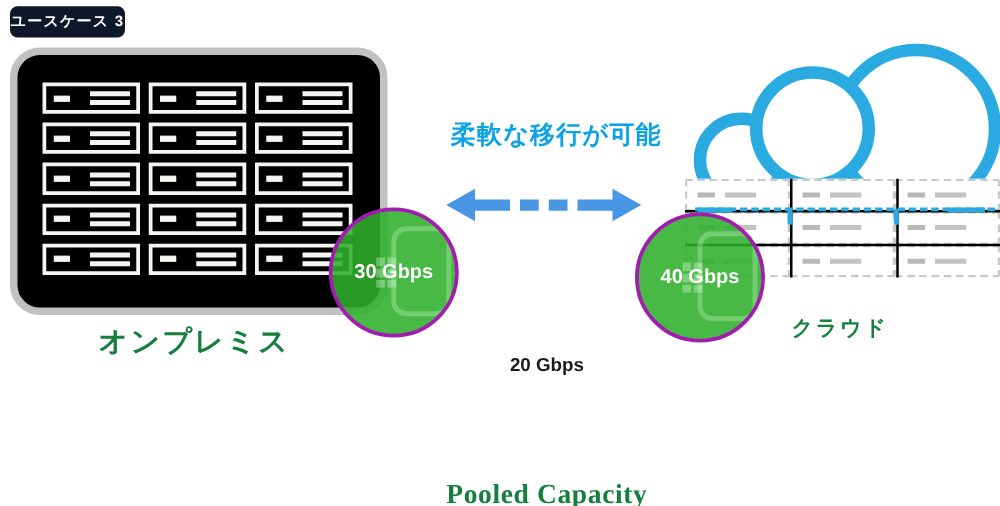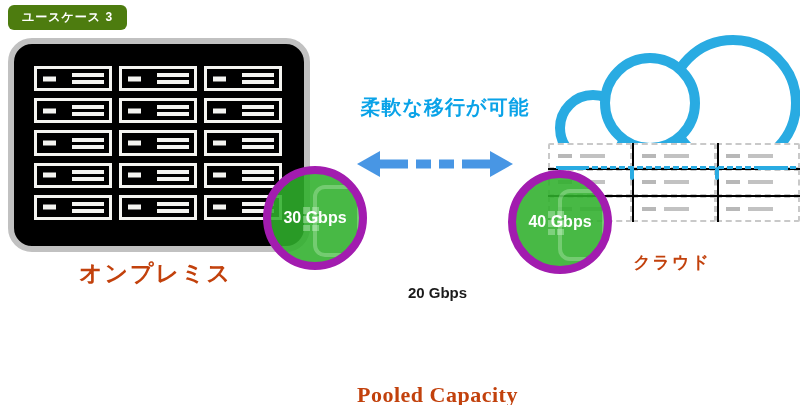--- a/index.html
+++ b/index.html
@@ -2,22 +2,22 @@
 <html><head>
 <meta charset="utf-8">
 <style>
   html,body{margin:0;padding:0;background:#fff;}
   #canvas{
     position:relative;width:800px;height:405px;background:#fff;overflow:hidden;
     font-family:"Liberation Sans","DejaVu Sans",sans-serif;
   }
   
   .badge{
-    position:absolute;left:8px;top:5px;width:119px;height:25px;
-    background:#4d7c0f;border-radius:6px;color:#fff;font-weight:bold;
+    position:absolute;left:8px;top:5px;width:92px;height:25px;
+    background:#0f172a;border-radius:6px;color:#fff;font-weight:bold;
     font-size:12px;display:flex;align-items:center;justify-content:center;
     letter-spacing:1px;
   }
   
   .onprem-box{
     position:absolute;left:8px;top:38px;width:302px;height:214px;
     box-sizing:border-box;background:#000;border:6px solid #C1C1C1;
     border-radius:24px;
   }
   .onprem-grid{
@@ -70,38 +70,38 @@
   .gl-v{top:143px;height:79px;width:2px;}
   .flow-dash{
     position:absolute;left:556px;top:166px;width:240px;height:0;
     border-top:3px dashed #29ABE2;
   }
   .flow-seg{position:absolute;top:166px;height:4px;background:#29ABE2;}
   .flow-tick{position:absolute;top:167px;width:4px;height:13px;background:#29ABE2;border-radius:2px;}
   
   .capacity{
     position:absolute;width:104px;height:104px;border-radius:50%;
-    background:rgba(47,175,43,0.88);border:8px solid #a21caf;box-sizing:border-box;
+    background:rgba(47,175,43,0.88);border:3px solid #a21caf;box-sizing:border-box;
     display:flex;align-items:center;justify-content:center;
     color:#fff;font-weight:bold;font-size:16px;z-index:5;overflow:hidden;
   }
   .capacity .ghost{
     position:absolute;left:48%;top:12%;width:48px;height:72px;
     border:4px solid rgba(230,255,230,0.28);border-radius:12px;box-sizing:border-box;
   }
   .capacity .ghost-dots{
     position:absolute;left:36%;top:38%;width:16px;height:24px;
     display:grid;grid-template-columns:1fr 1fr;grid-template-rows:1fr 1fr 1fr;gap:2px;
   }
   .capacity .ghost-dots span{background:rgba(230,255,230,0.35);}
   .capacity .value{position:relative;z-index:2;}
   .cap-onprem{left:263px;top:166px;}
   .cap-cloud{left:508px;top:170px;}
   
-  .lbl{position:absolute;color:#c2410c;font-weight:bold;text-align:center;}
+  .lbl{position:absolute;color:#15803d;font-weight:bold;text-align:center;}
   .lbl-onprem{left:63px;top:258px;width:185px;font-size:23px;letter-spacing:2px;}
   .lbl-cloud{left:612px;top:251px;width:120px;font-size:17px;letter-spacing:2px;}
   .lbl-pool{left:330px;top:382px;width:215px;font-size:22px;letter-spacing:0.5px;font-family:Liberation Serif, serif;}
 </style>
 </head>
 <body>
 
 <div id="canvas">
 
   <div class="badge">

